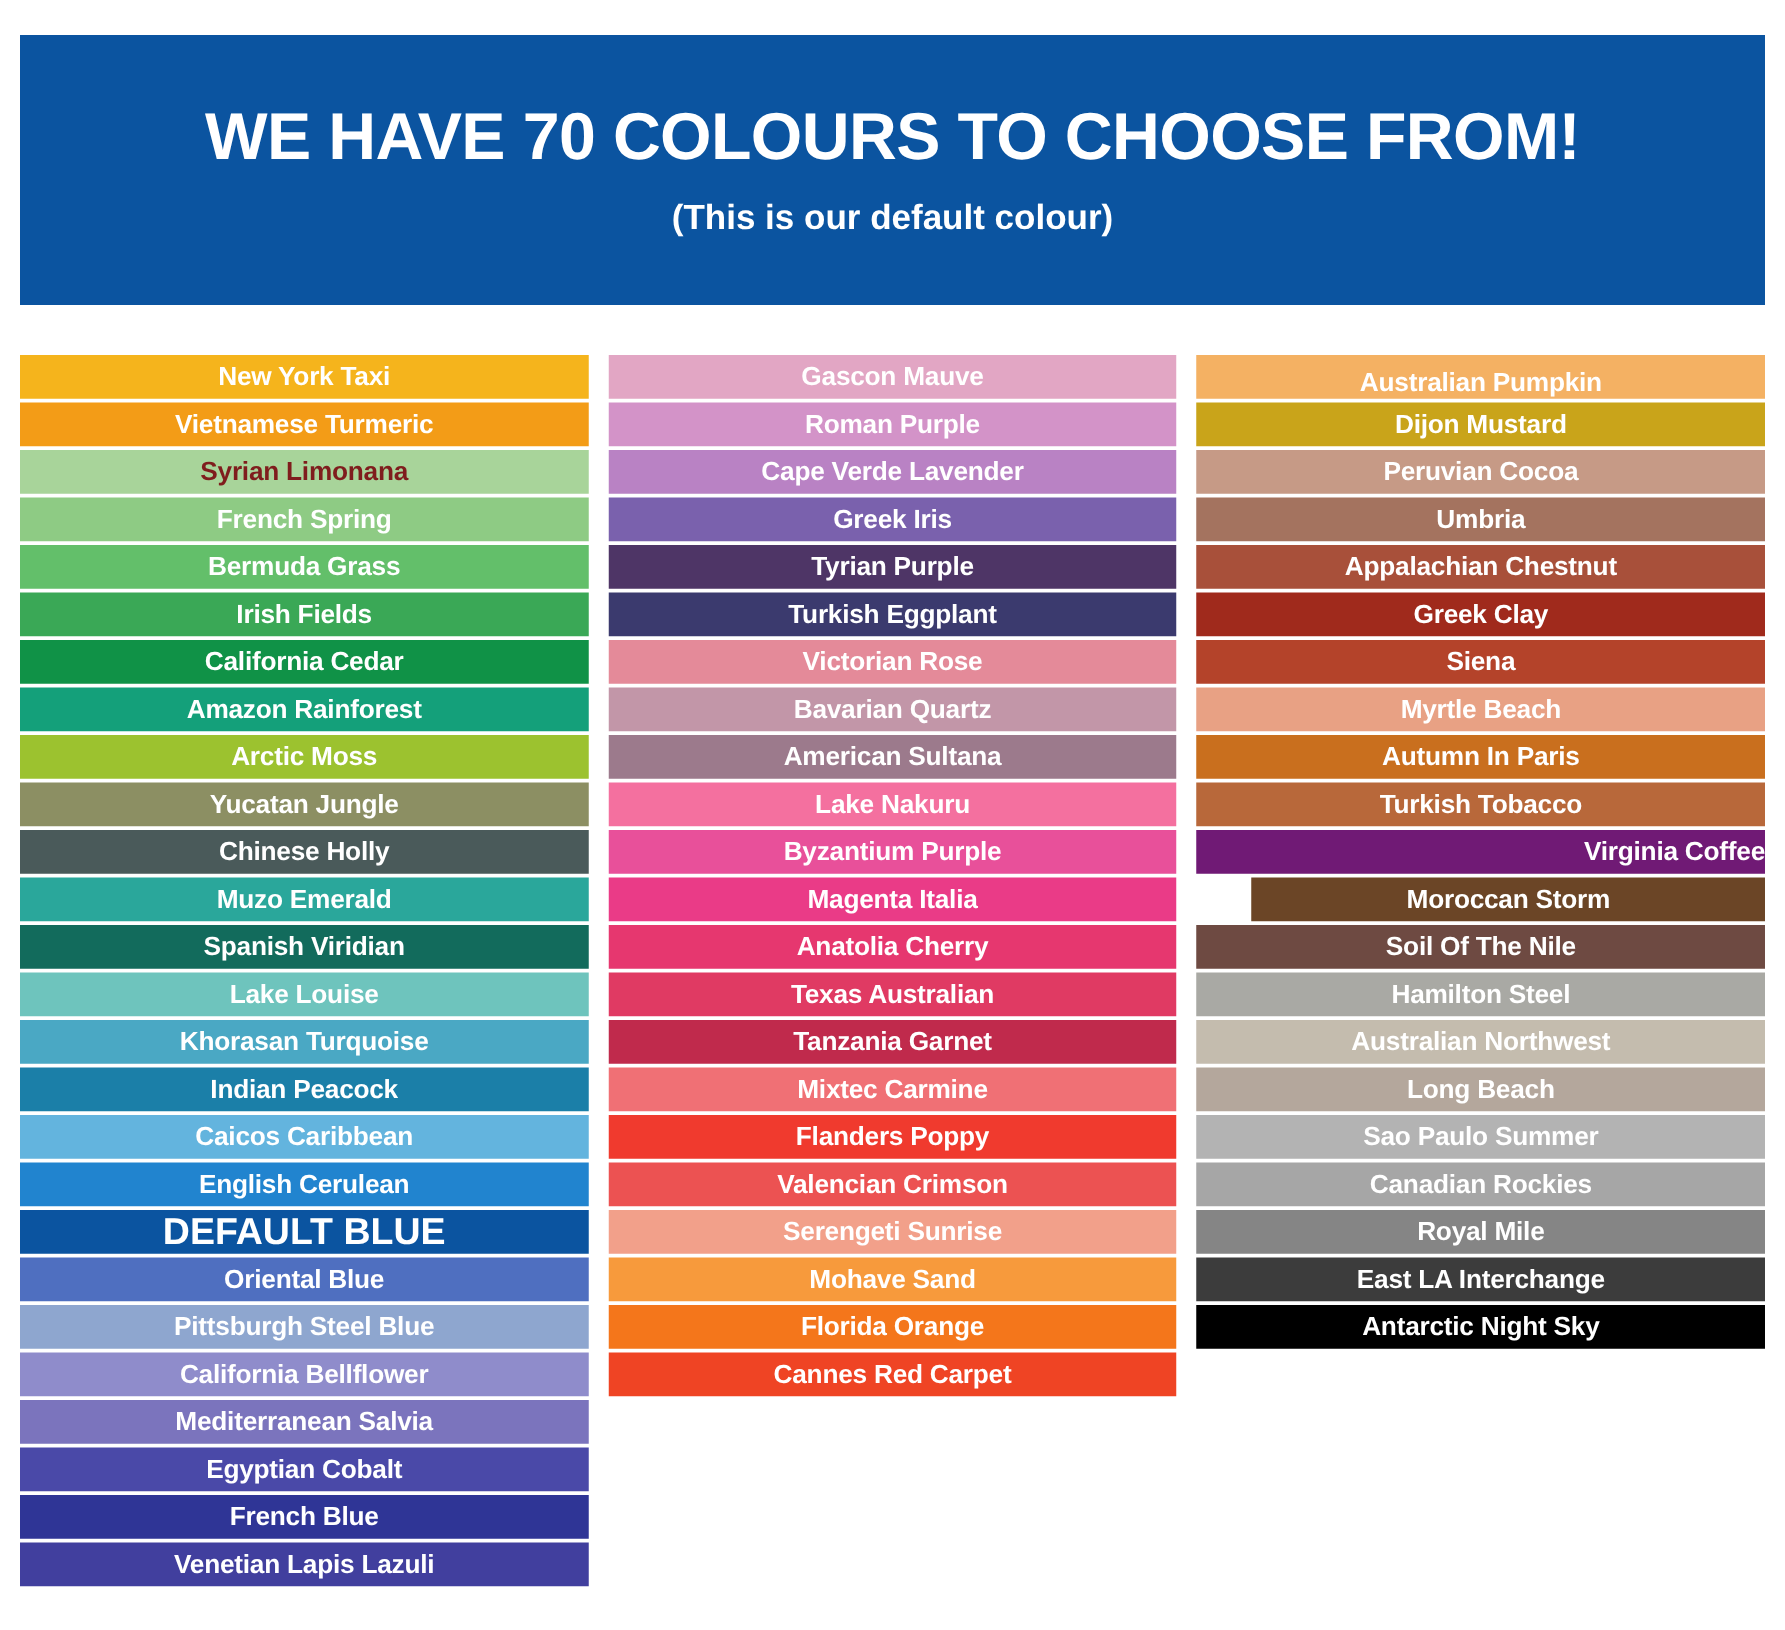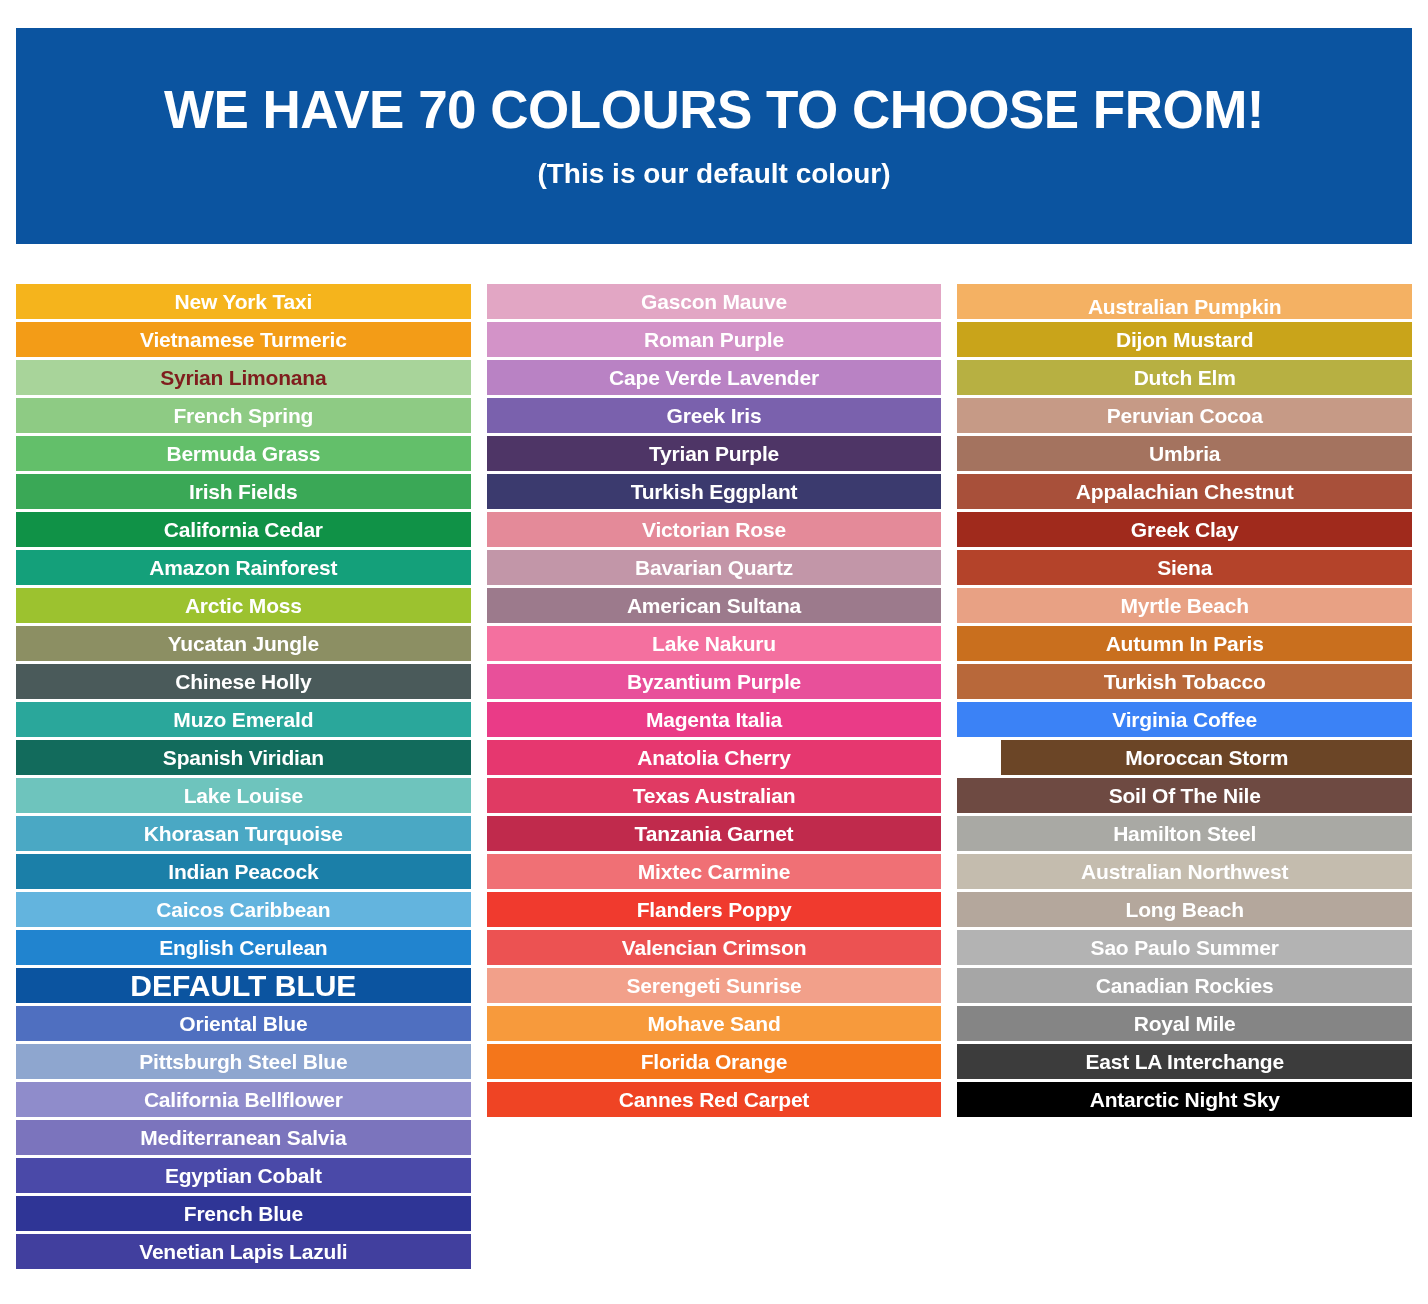--- a/index.html
+++ b/index.html
@@ -234,23 +234,20 @@
           <span>Cannes Red Carpet</span>
         </div>
       </div>
     <div class="col">
         <div class="swatch" style="background: rgb(244, 177, 99); color: rgb(255, 255, 255); align-items: flex-end;">
           <span>Australian Pumpkin</span>
         </div>
         <div class="swatch" style="background: rgb(201, 164, 26); color: rgb(255, 255, 255);">
           <span>Dijon Mustard</span>
         </div>
-        <div class="swatch" style="background: rgb(183, 176, 66); color: rgb(255, 255, 255);">
-          <span>Dutch Elm</span>
-        </div>
         <div class="swatch" style="background: rgb(198, 154, 134); color: rgb(255, 255, 255);">
           <span>Peruvian Cocoa</span>
         </div>
         <div class="swatch" style="background: rgb(164, 115, 95); color: rgb(255, 255, 255);">
           <span>Umbria</span>
         </div>
         <div class="swatch" style="background: rgb(168, 80, 58); color: rgb(255, 255, 255);">
           <span>Appalachian Chestnut</span>
         </div>
         <div class="swatch" style="background: rgb(160, 42, 28); color: rgb(255, 255, 255);">
@@ -261,21 +258,21 @@
         </div>
         <div class="swatch" style="background: rgb(232, 161, 132); color: rgb(255, 255, 255);">
           <span>Myrtle Beach</span>
         </div>
         <div class="swatch" style="background: rgb(201, 111, 30); color: rgb(255, 255, 255);">
           <span>Autumn In Paris</span>
         </div>
         <div class="swatch" style="background: rgb(184, 104, 58); color: rgb(255, 255, 255);">
           <span>Turkish Tobacco</span>
         </div>
-        <div class="swatch" style="background: #3b82f6; color: rgb(255, 255, 255);">
+        <div class="swatch" style="background: #701a75; color: rgb(255, 255, 255); justify-content: flex-end;">
           <span>Virginia Coffee</span>
         </div>
         <div class="swatch" style="background: rgb(107, 69, 38); color: rgb(255, 255, 255); margin-left: 44px;">
           <span>Moroccan Storm</span>
         </div>
         <div class="swatch" style="background: rgb(110, 74, 66); color: rgb(255, 255, 255);">
           <span>Soil Of The Nile</span>
         </div>
         <div class="swatch" style="background: rgb(169, 169, 164); color: rgb(255, 255, 255);">
           <span>Hamilton Steel</span>

